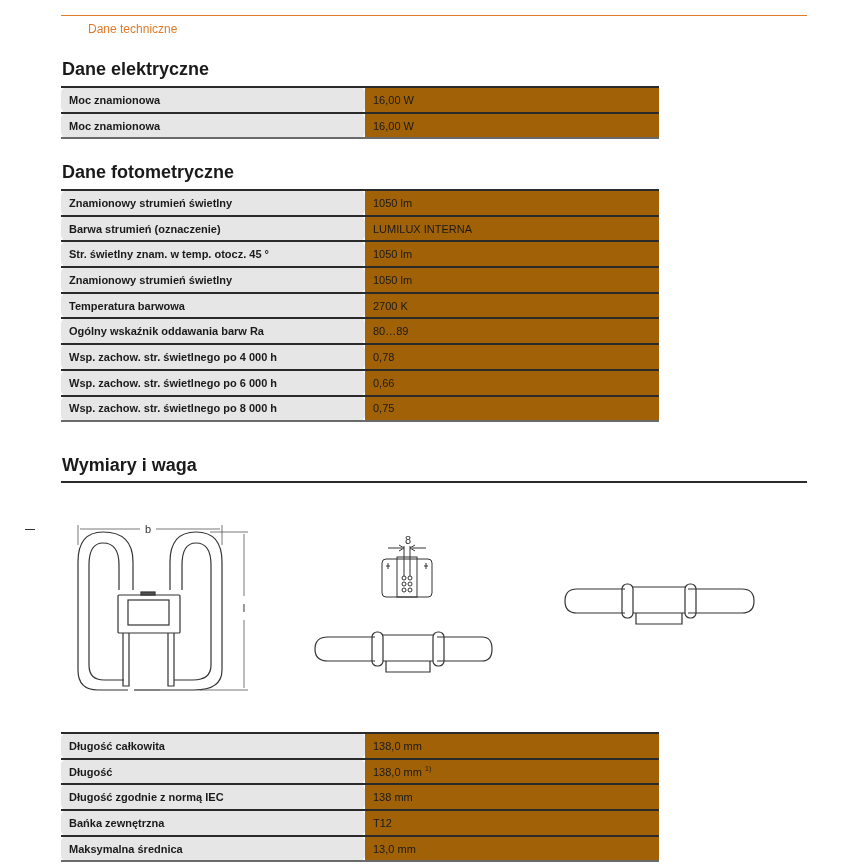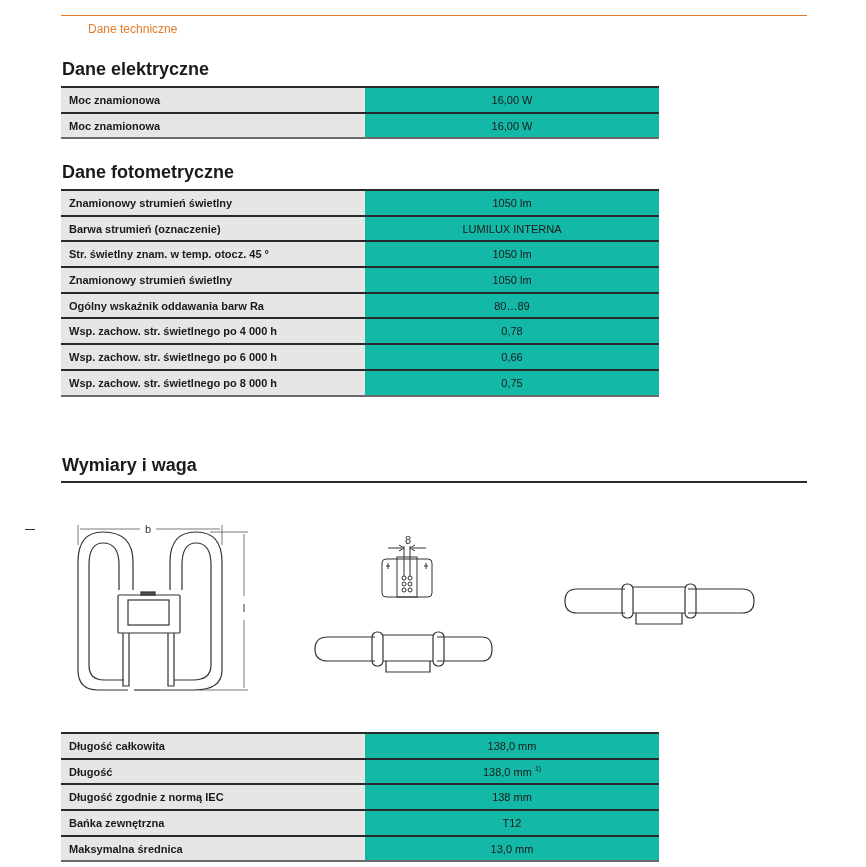--- a/index.html
+++ b/index.html
@@ -7,22 +7,22 @@
   body { font-family: "Liberation Sans", "DejaVu Sans", sans-serif; color: #1a1a1a; position: relative; }
 
   .top-rule { position: absolute; left: 61px; top: 15px; width: 746px; height: 1px; background: #e07b2a; }
   .section-label { position: absolute; left: 62px; top: 22px; font-size: 12px; color: #e07b2a; margin-left: 26px; }
 
   .heading { position: absolute; left: 62px; font-size: 18px; font-weight: bold; color: #1a1a1a; }
 
   table.spec { position: absolute; left: 61px; width: 598px; border-collapse: collapse; table-layout: fixed; }
   table.spec td { height: 25.7px; font-size: 11px; padding: 0 8px; border-top: 2px solid #2a2a2a; vertical-align: middle; }
   table.spec tr:last-child td { border-bottom: 2px solid #6a6a6a; }
-  table.spec td.k { width: 304px; background: #e6e6e6; font-weight: bold; }
-  table.spec td.v { background: #14b8a6; text-align: center; }
+  table.spec td.k { width: 304px; background: #e6e6e6; font-weight: bold; border-radius: 6px; }
+  table.spec td.v { background: #a16207; }
   sup { font-size: 7px; vertical-align: super; }
 
   .dim-rule { position: absolute; left: 61px; top: 481px; width: 746px; height: 2px; background: #2a2a2a; }
   .dash { position: absolute; left: 25px; top: 529px; width: 10px; height: 1px; background: #333; }
 
   svg.drawing { position: absolute; left: 0; top: 500px; }
 </style>
 </head>
 <body>
 
@@ -54,20 +54,24 @@
         <td class="k">Barwa strumień (oznaczenie)</td>
         <td class="v">LUMILUX INTERNA</td>
       </tr>
     <tr>
         <td class="k">Str. świetlny znam. w temp. otocz.  45 °</td>
         <td class="v">1050 lm</td>
       </tr>
     <tr>
         <td class="k">Znamionowy strumień świetlny</td>
         <td class="v">1050 lm</td>
+      </tr>
+    <tr>
+        <td class="k">Temperatura barwowa</td>
+        <td class="v">2700 K</td>
       </tr>
     <tr>
         <td class="k">Ogólny wskaźnik oddawania barw Ra</td>
         <td class="v">80…89</td>
       </tr>
     <tr>
         <td class="k">Wsp. zachow. str. świetlnego po 4 000 h</td>
         <td class="v">0,78</td>
       </tr>
     <tr>

